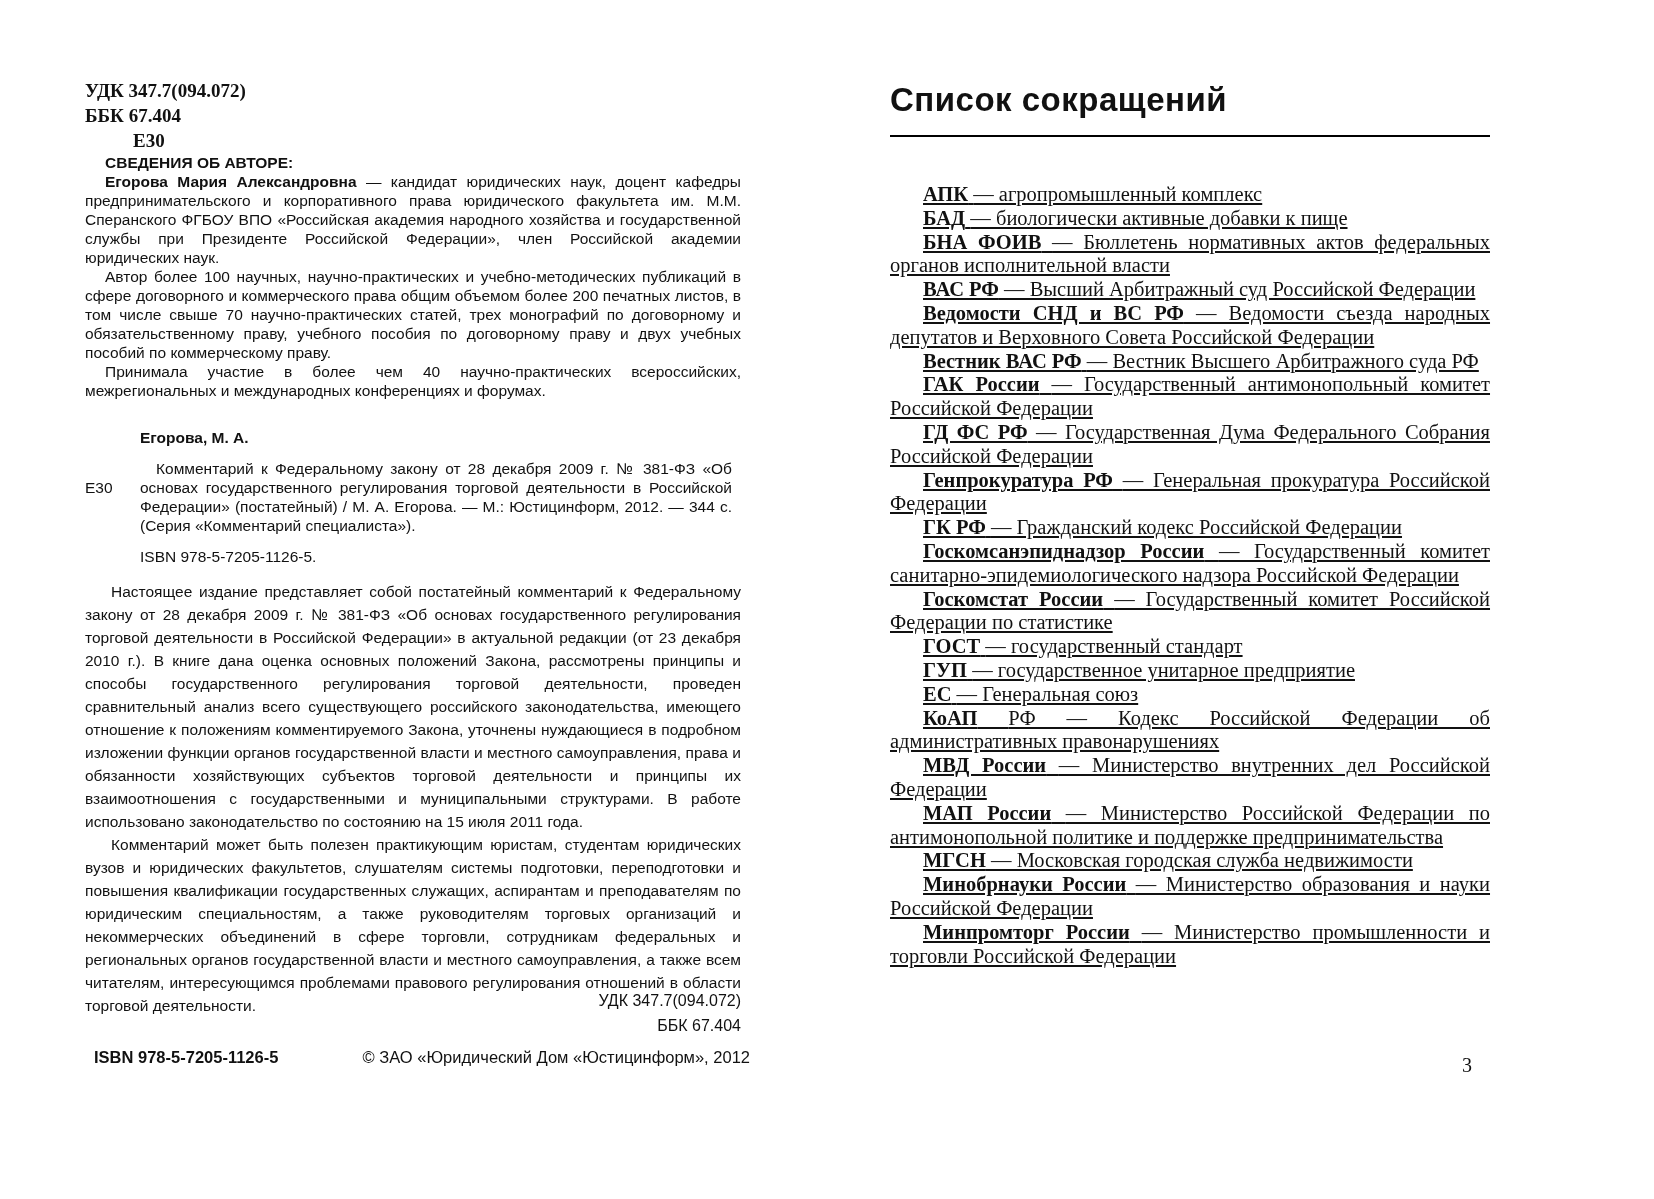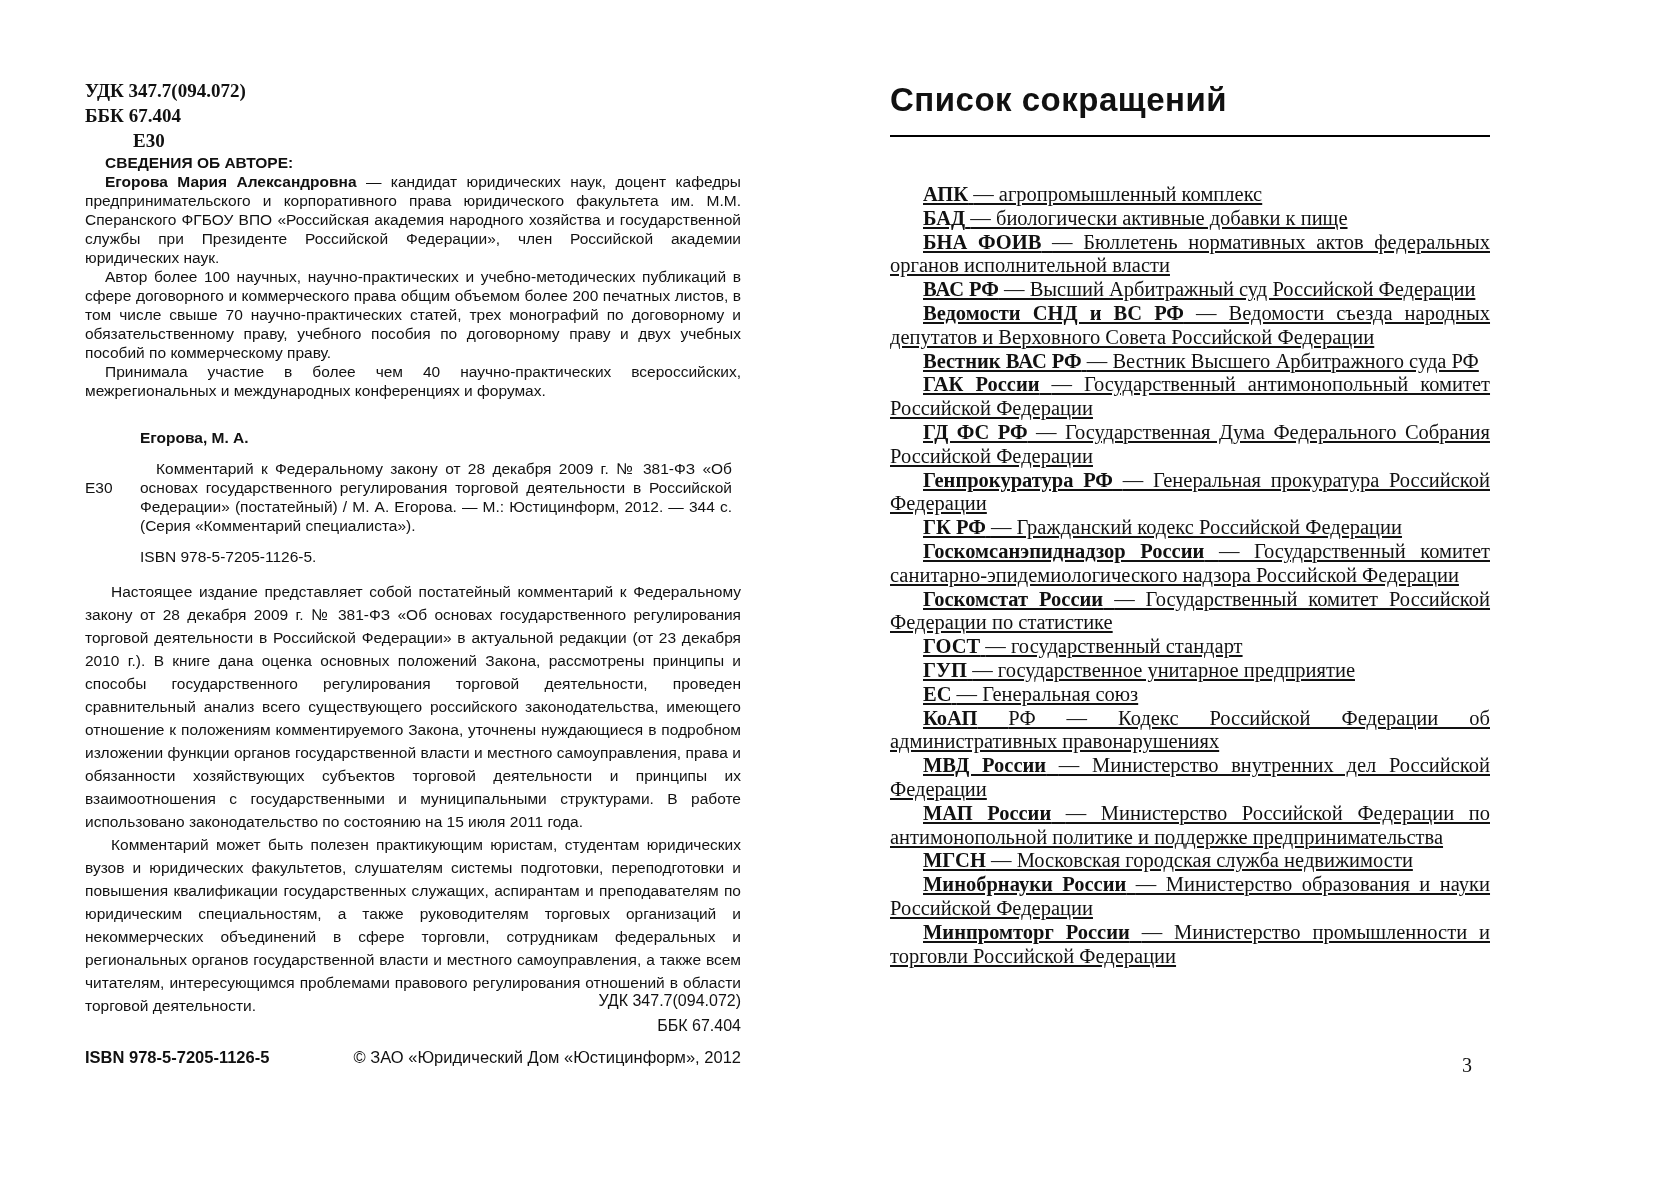--- a/index.html
+++ b/index.html
@@ -22,21 +22,21 @@
   .catalog .body { margin-left:55px; width:592px; }
   .catalog .author { font-weight:bold; margin-bottom:12px; }
   .catalog .entry { text-align:justify; text-indent:16px; }
   .catalog .isbn { margin-top:12px; }
 
   .annotation { margin-top:14px; font-size:15.5px; line-height:23px; text-align:justify; }
   .annotation p { text-indent:26px; }
 
   .udk-bottom { position:absolute; left:85px; top:988px; width:656px; text-align:right; font-size:16px; line-height:25px; }
 
-  .footer-row { position:absolute; left:85px; top:1048px; width:656px; display:flex; justify-content:space-between; align-items:baseline; font-size:16.5px; }
+  .footer-row { position:absolute; left:94px; top:1048px; width:656px; display:flex; justify-content:space-between; align-items:baseline; font-size:16.5px; }
   .footer-row .isbn { font-weight:bold; }
 
   
   .page-right { position:absolute; left:890px; top:81px; width:600px; }
   .abbr-title { font-size:33px; font-weight:bold; letter-spacing:0.5px; }
   .title-rule { margin-top:16px; height:2px; background:#000; width:100%; }
   .abbr-list { margin-top:46px; font-family:"Liberation Serif",serif; font-size:20.5px; line-height:23.8px; text-align:justify; }
   .abbr-list p { text-indent:33px;text-decoration:underline; }
   .abbr-list p b { font-weight:bold; }
 

